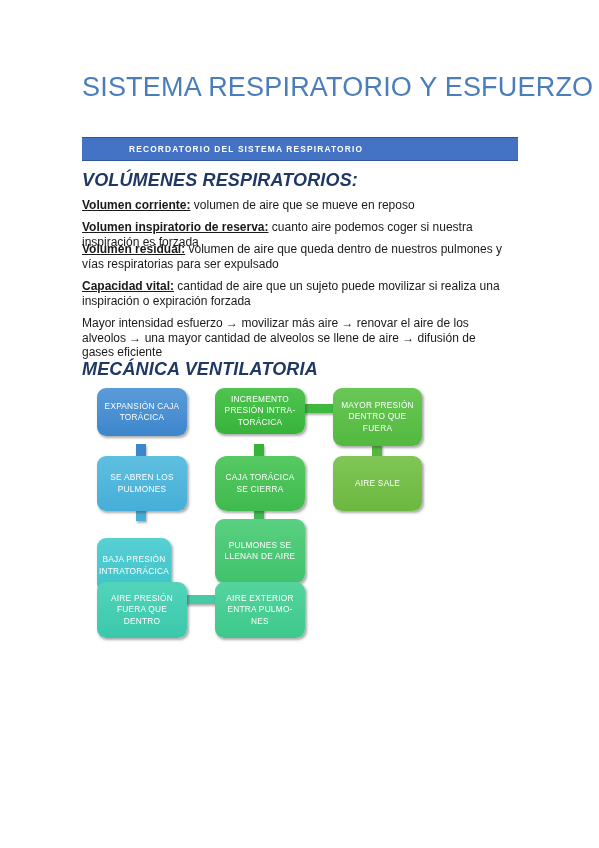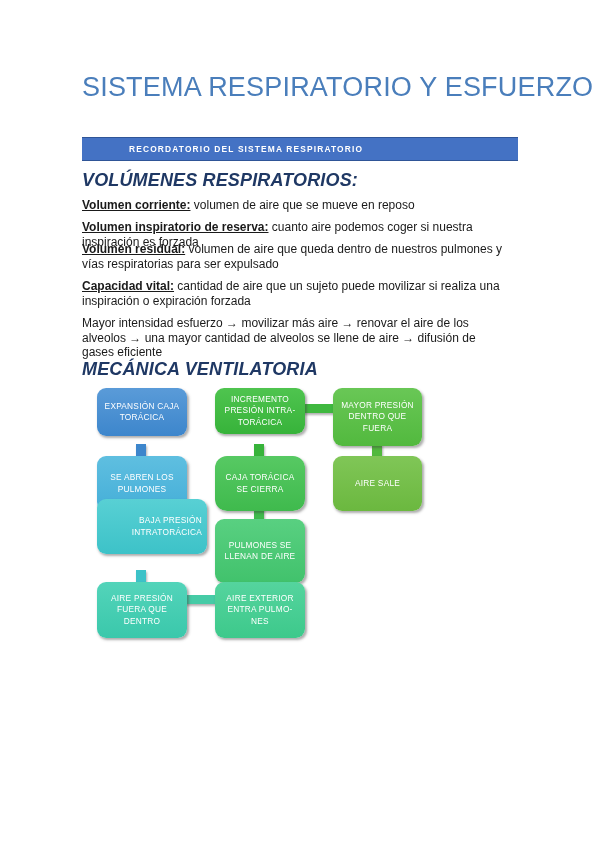--- a/index.html
+++ b/index.html
@@ -175,21 +175,21 @@
     <div class="conn" style="left:303px; top:404px; width:36px; height:9px; background:#3fb83f;"></div>
 
     <div class="conn" style="left:185px; top:595px; width:36px; height:9px; background:#46cba6;"></div>
 
     <div class="node" style="left:97px; top:388px; width:90px; height:48px; background:linear-gradient(to bottom,#5a9bd8,#3d86cc);">
       <span>EXPANSIÓN CAJA TORÁCICA</span>
     </div>
     <div class="node" style="left:97px; top:456px; width:90px; height:55px; background:linear-gradient(to bottom,#5fbfe0,#45aed8);">
       <span>SE ABREN LOS PULMONES</span>
     </div>
-    <div class="node" style="left:97px; top:499px; width:110px; height:55px; background:linear-gradient(to bottom,#58d0d4,#3dc2c8);text-align:right;">
+    <div class="node" style="left:97px; top:538px; width:74px; height:55px; background:linear-gradient(to bottom,#58d0d4,#3dc2c8);">
       <span>BAJA PRESIÓN INTRATORÁCICA</span>
     </div>
     <div class="node" style="left:97px; top:582px; width:90px; height:56px; background:linear-gradient(to bottom,#53d4ba,#3ac8ab);">
       <span>AIRE PRESIÓN FUERA QUE DENTRO</span>
     </div>
 
     <div class="node" style="left:215px; top:388px; width:90px; height:46px; background:linear-gradient(to bottom,#4fc44f,#37b33a);">
       <span>INCREMENTO PRESIÓN INTRA- TORÁCICA</span>
     </div>
     <div class="node" style="left:215px; top:456px; width:90px; height:55px; background:linear-gradient(to bottom,#57c963,#3fba4d);border-radius:12px;">

